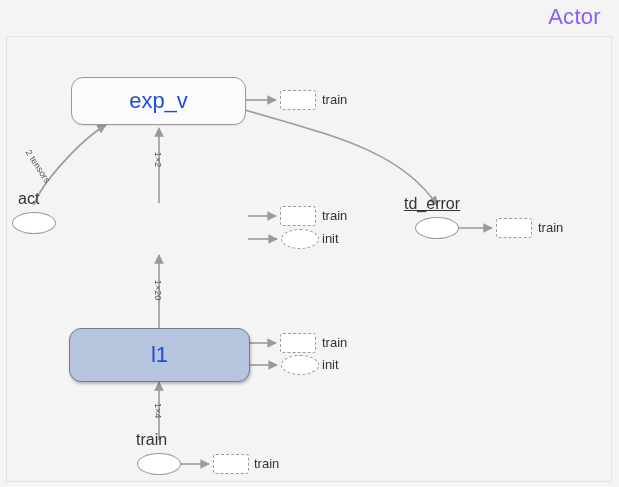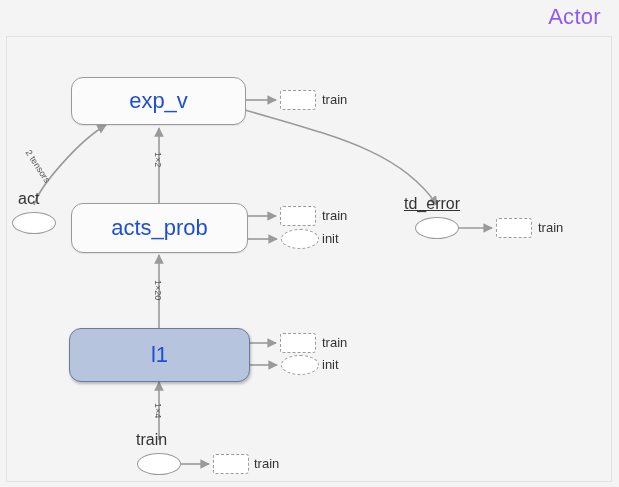--- a/index.html
+++ b/index.html
@@ -144,23 +144,20 @@
       <path d="M 250,365 L 277,365"></path>
 
       <path d="M 178,464 L 209,464"></path>
     </g>
   </svg>
 
   <div class="node-rect" style="left:71px; top:77px; width:175px; height:48px;">
     <span>exp_v</span>
   </div>
 
-  <div class="node-rect" style="left:71px; top:203px; width:177px; height:50px;">
-    <span>acts_prob</span>
-  </div>
 
   <div class="node-rect highlight" style="left:69px; top:328px; width:181px; height:54px;">
     <span>l1</span>
   </div>
 
   <div class="node-oval" style="left:12px; top:212px; width:44px; height:22px;"></div>
   <div class="oval-label" style="left:18px; top:190px;">act</div>
 
   <div class="node-oval" style="left:415px; top:217px; width:44px; height:22px;"></div>
   <div class="oval-label" style="left:404px; top:195px;text-decoration:underline;">td_error</div>

